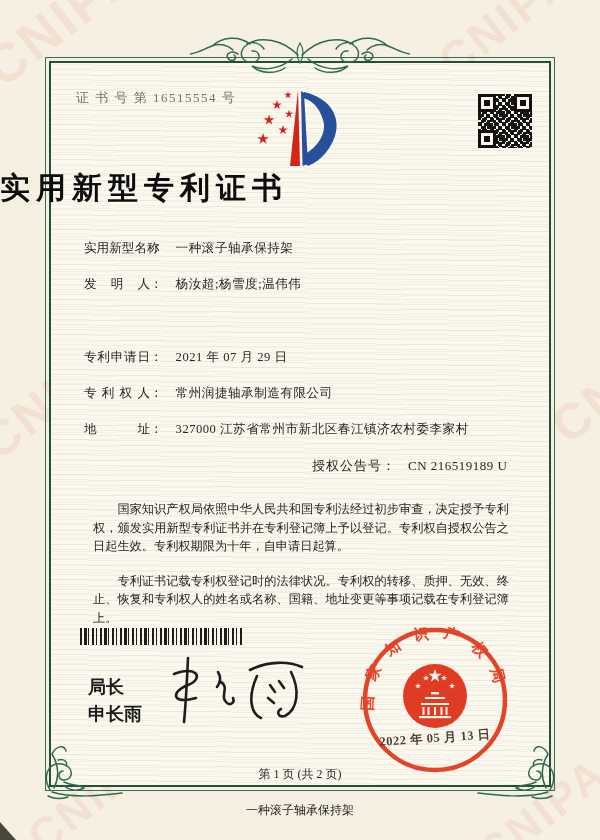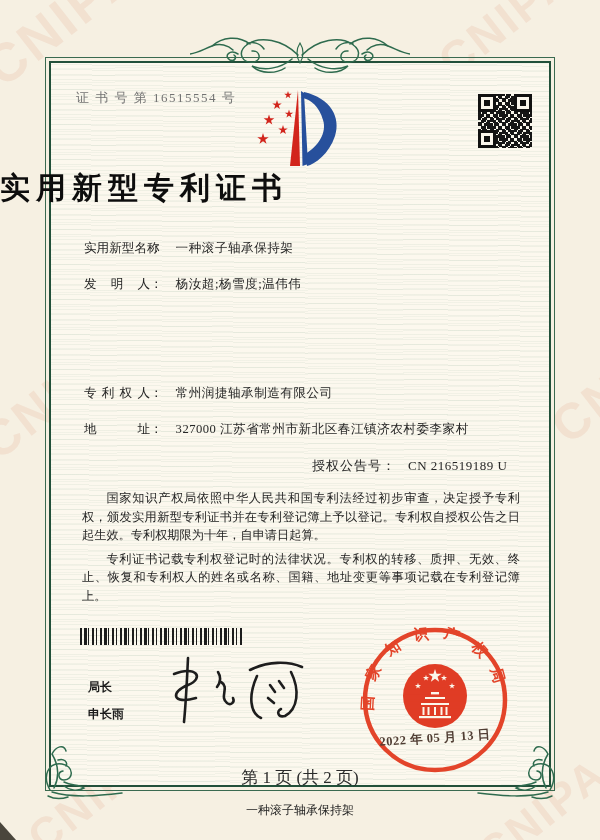--- a/index.html
+++ b/index.html
@@ -22,30 +22,30 @@
   
   .certno{position:absolute;left:76px;top:89px;font-size:13px;letter-spacing:1.5px;color:#737373;}
   .title{position:absolute;left:0;top:168px;width:100%;
          font-size:30px;font-weight:bold;letter-spacing:6px;color:#0d0d0d;}
   .field{position:absolute;left:84px;font-size:12.6px;white-space:nowrap;}
   .flabel{display:inline-block;width:66px;text-align:justify;text-align-last:justify;vertical-align:bottom;}
   .fvalue{margin-left:13px;letter-spacing:0.5px;}
   .field2{position:absolute;left:312px;font-size:13px;white-space:nowrap;}
   .paras{position:absolute;left:77px;top:484px;width:448px;font-size:12.2px;
          line-height:18.5px;text-align:justify;color:#1f1f1f;}
-  .paras p{margin:5px;text-indent:2em;}
+  .paras p{margin:16px;text-indent:2em;}
   .barcode{position:absolute;left:80px;top:628px;width:162px;height:17px;
     background:repeating-linear-gradient(90deg,#1d1d1d 0 2px,transparent 2px 4px,
       #1d1d1d 4px 7px,transparent 7px 8px,#1d1d1d 8px 9px,transparent 9px 12px,
       #1d1d1d 12px 14px,transparent 14px 16px,#1d1d1d 16px 17px,transparent 17px 20px);}
   .signblock{position:absolute;left:88px;top:674px;font-family:"Liberation Sans","DejaVu Sans",sans-serif;
-         font-size:12px;font-weight:bold;color:#1c1c1c;line-height:27px;}
+         font-size:18px;font-weight:bold;color:#1c1c1c;line-height:27px;}
   .signature-svg{position:absolute;left:158px;top:652px;z-index:6;}
   .seal{position:absolute;left:355px;top:620px;z-index:7;mix-blend-mode:multiply;opacity:.95;}
-  .pagenum{position:absolute;left:0;top:766px;width:100%;text-align:center;font-size:17px;color:#2a2a2a;z-index:6;}
+  .pagenum{position:absolute;left:0;top:766px;width:100%;text-align:center;font-size:12px;color:#2a2a2a;z-index:6;}
   .footnote{position:absolute;left:0;top:802px;width:100%;text-align:center;font-size:12px;color:#222;z-index:3;}
   
   .qr{position:absolute;left:478px;top:94px;width:54px;height:54px;
       background:
         repeating-conic-gradient(#161616 0 25%, transparent 0 50%) 0 0/8px 8px,
         repeating-conic-gradient(#161616 0 25%, transparent 0 50%) 3px 5px/6px 6px;}
   .qr .fp{position:absolute;width:12px;height:12px;border:3px solid #111;background:#faf6ec;box-sizing:content-box;}
   .qr .fp::after{content:"";position:absolute;left:3px;top:3px;width:6px;height:6px;background:#111;}
   .fp.tl{left:0;top:0}.fp.tr{right:0;top:0}.fp.bl{left:0;bottom:0}
   .corner-mark{position:absolute;left:0;bottom:0;width:16px;height:18px;background:#4a463c;
@@ -125,20 +125,23 @@
       <div class="fp bl"></div>
     </div>
 
     <div class="title">实用新型专利证书</div>
 
     <div class="field" style="top:240px">
       <span class="flabel">实用新型名称</span><span>：</span><span class="fvalue">一种滚子轴承保持架</span>
     </div>
     <div class="field" style="top:276px">
       <span class="flabel">发明人</span><span>：</span><span class="fvalue">杨汝超;杨雪度;温伟伟</span>
+    </div>
+    <div class="field" style="top:349px">
+      <span class="flabel">专利申请日</span><span>：</span><span class="fvalue">2021 年 07 月 29 日</span>
     </div>
     <div class="field" style="top:385px">
       <span class="flabel">专利权人</span><span>：</span><span class="fvalue">常州润捷轴承制造有限公司</span>
     </div>
     <div class="field" style="top:421px">
       <span class="flabel">地址</span><span>：</span><span class="fvalue">327000 江苏省常州市新北区春江镇济农村委李家村</span>
     </div>
     <div class="field2" style="top:457px">
       <span style="letter-spacing:1px">授权公告号</span><span>：</span><span class="fvalue">CN 216519189 U</span>
     </div>

